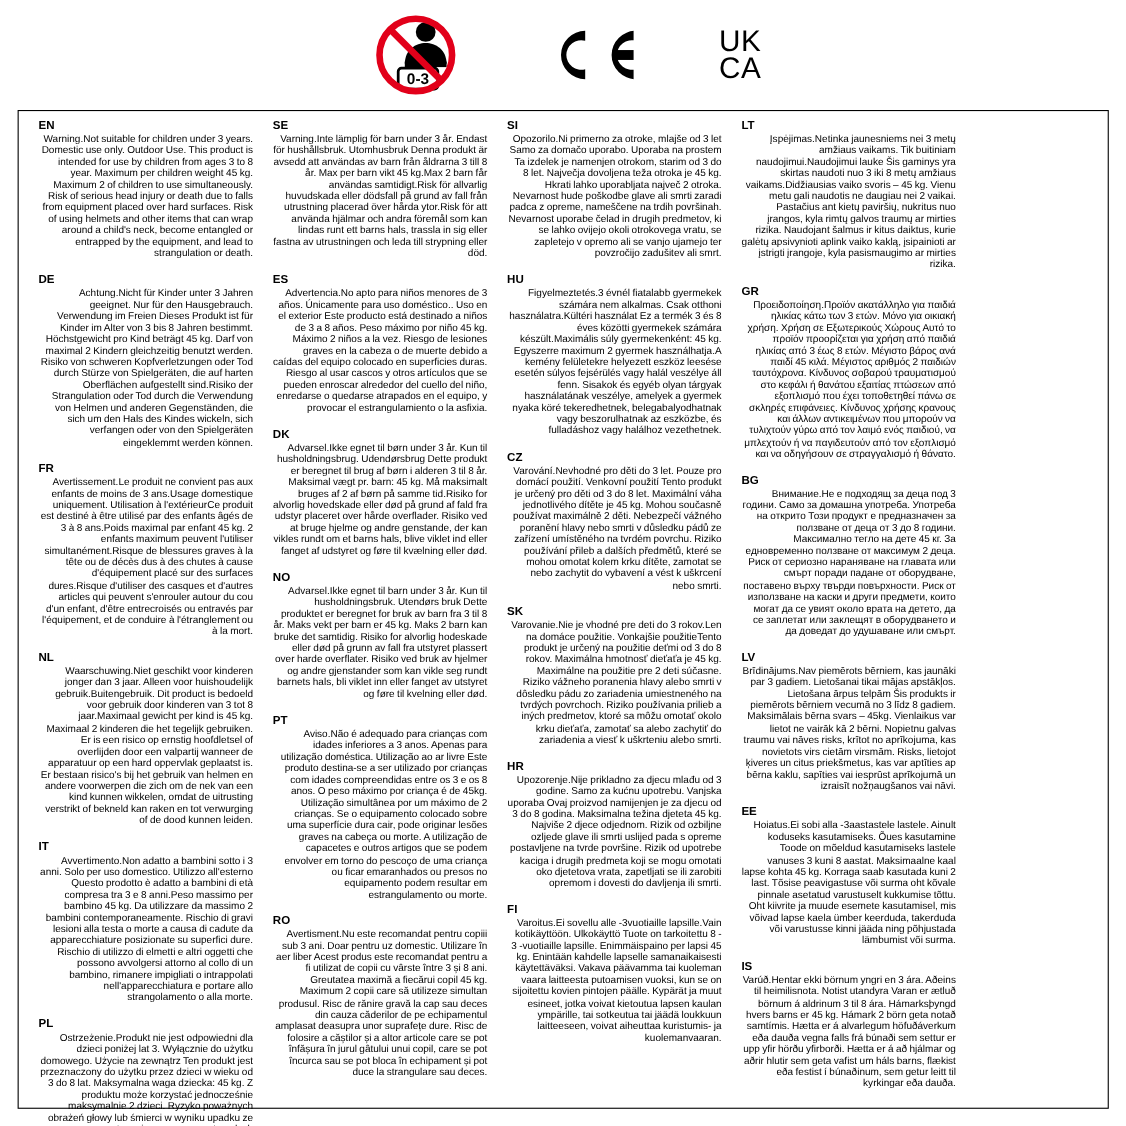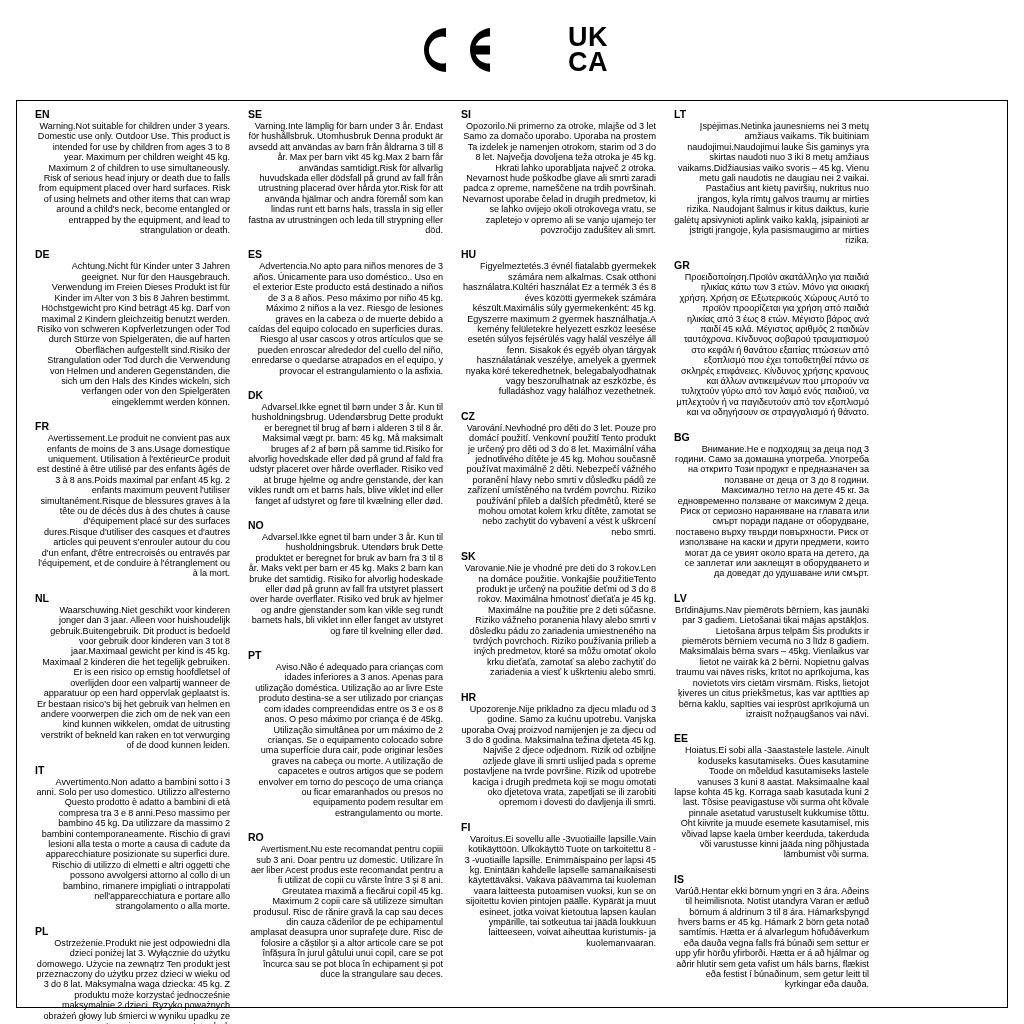--- a/index.html
+++ b/index.html
@@ -29,21 +29,21 @@
     gap: 78px;
   }
   .sym {
     display: flex;
     align-items: center;
     justify-content: center;
   }
   .ce { font-family: "Liberation Serif", serif; }
   .ukca-wrap {
     font-family: "Liberation Sans", sans-serif;
-    font-weight: bold;
+    font-weight: normal;
     font-size: 27px;
     line-height: 25px;
     letter-spacing: 0.5px;
     text-align: left;
     color: #000;
   }
   
   .frame {
     position: absolute;
     left: 16px; top: 100px;
@@ -79,20 +79,36 @@
     hyphens: auto;
   }
 </style>
 </head>
 <body>
 
 <div class="page">
 
   <div class="symbols">
 
+    <div class="sym">
+      <svg width="92" height="76" viewBox="0 0 92 76" aria-hidden="true">
+
+        <g fill="#000">
+          <circle cx="55" cy="17" r="9"></circle>
+          <path d="M36 46 C36 33, 46 27, 55 27 C64 27, 74 33, 74 46 Z"></path>
+          <rect x="36" y="44" width="38" height="5"></rect>
+        </g>
+
+        <rect x="30" y="50" width="36" height="19" rx="3" fill="#fff" stroke="#000" stroke-width="2.5"></rect>
+        <text x="48" y="64.5" font-family="Liberation Sans, sans-serif" font-size="14" font-weight="bold" fill="#000" text-anchor="middle">0-3</text>
+
+        <circle cx="46" cy="38" r="33" fill="none" stroke="#e2001a" stroke-width="6"></circle>
+        <line x1="22.7" y1="14.7" x2="69.3" y2="61.3" stroke="#e2001a" stroke-width="6"></line>
+      </svg>
+    </div>
 
     <div class="sym ce">
       <svg width="74" height="56" viewBox="0 0 74 56" aria-hidden="true">
 
         <path d="M30 6 A22 22 0 1 0 30 50 L30 41 A13.5 13.5 0 1 1 30 15 Z" fill="#000"></path>
 
         <path d="M68 6 A22 22 0 1 0 68 50 L68 41 A13.5 13.5 0 1 1 68 15 Z" fill="#000" transform="translate(8,0)"></path>
         <rect x="55" y="23.5" width="22" height="9" fill="#000"></rect>
       </svg>
     </div>

